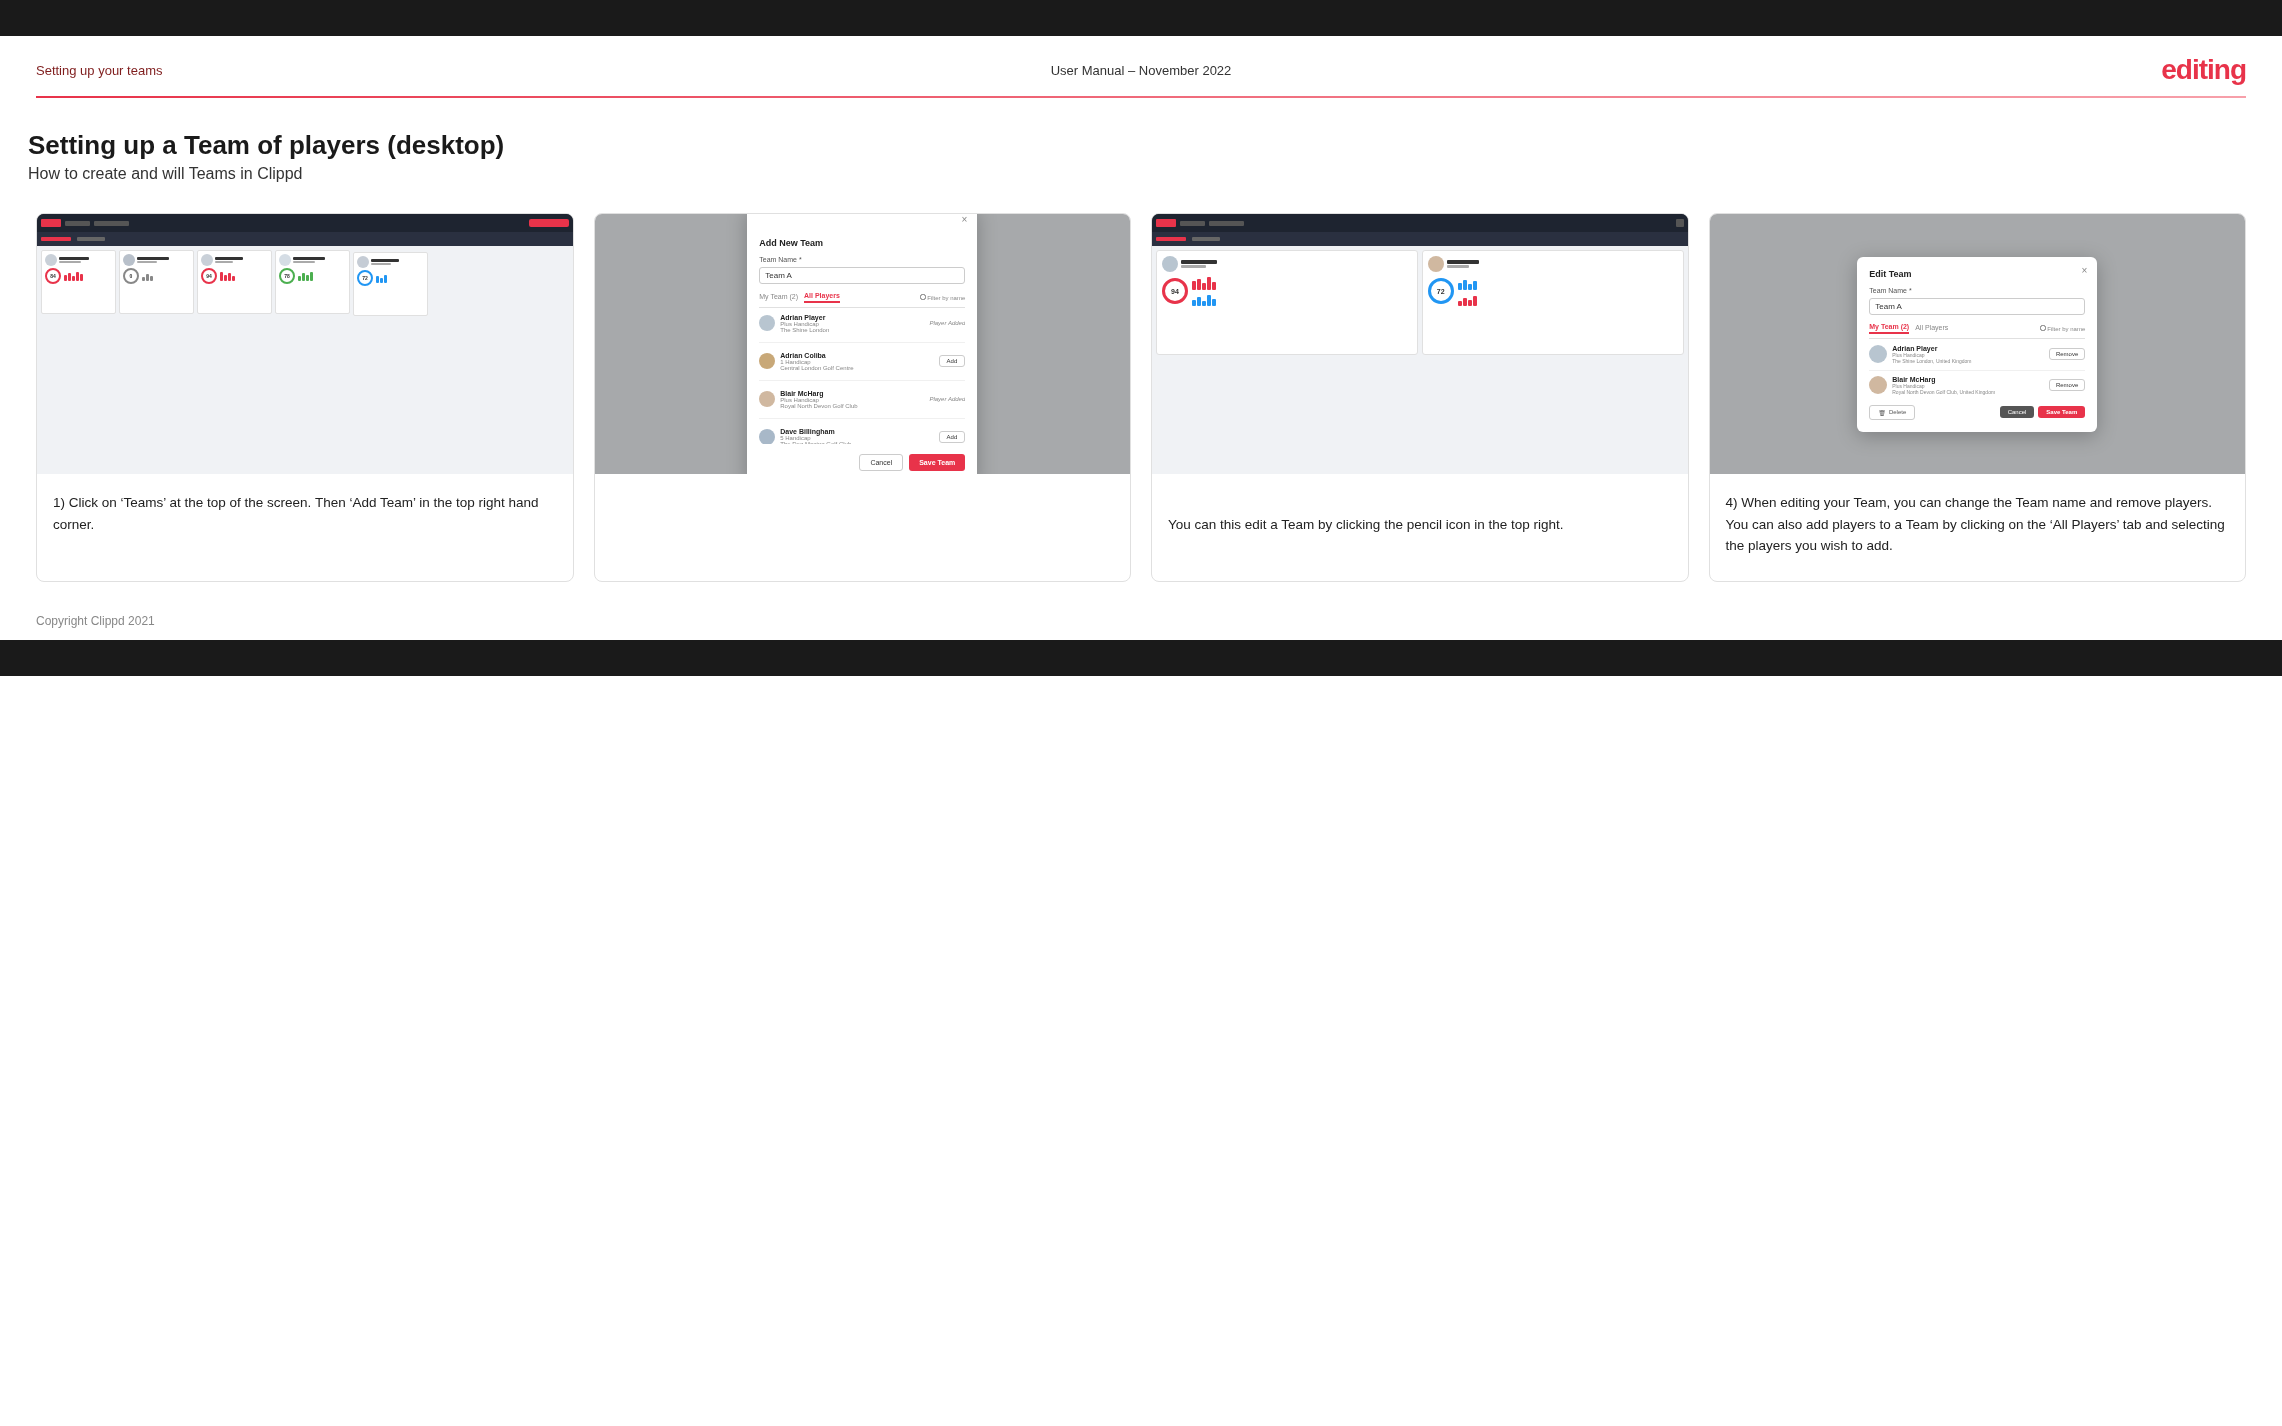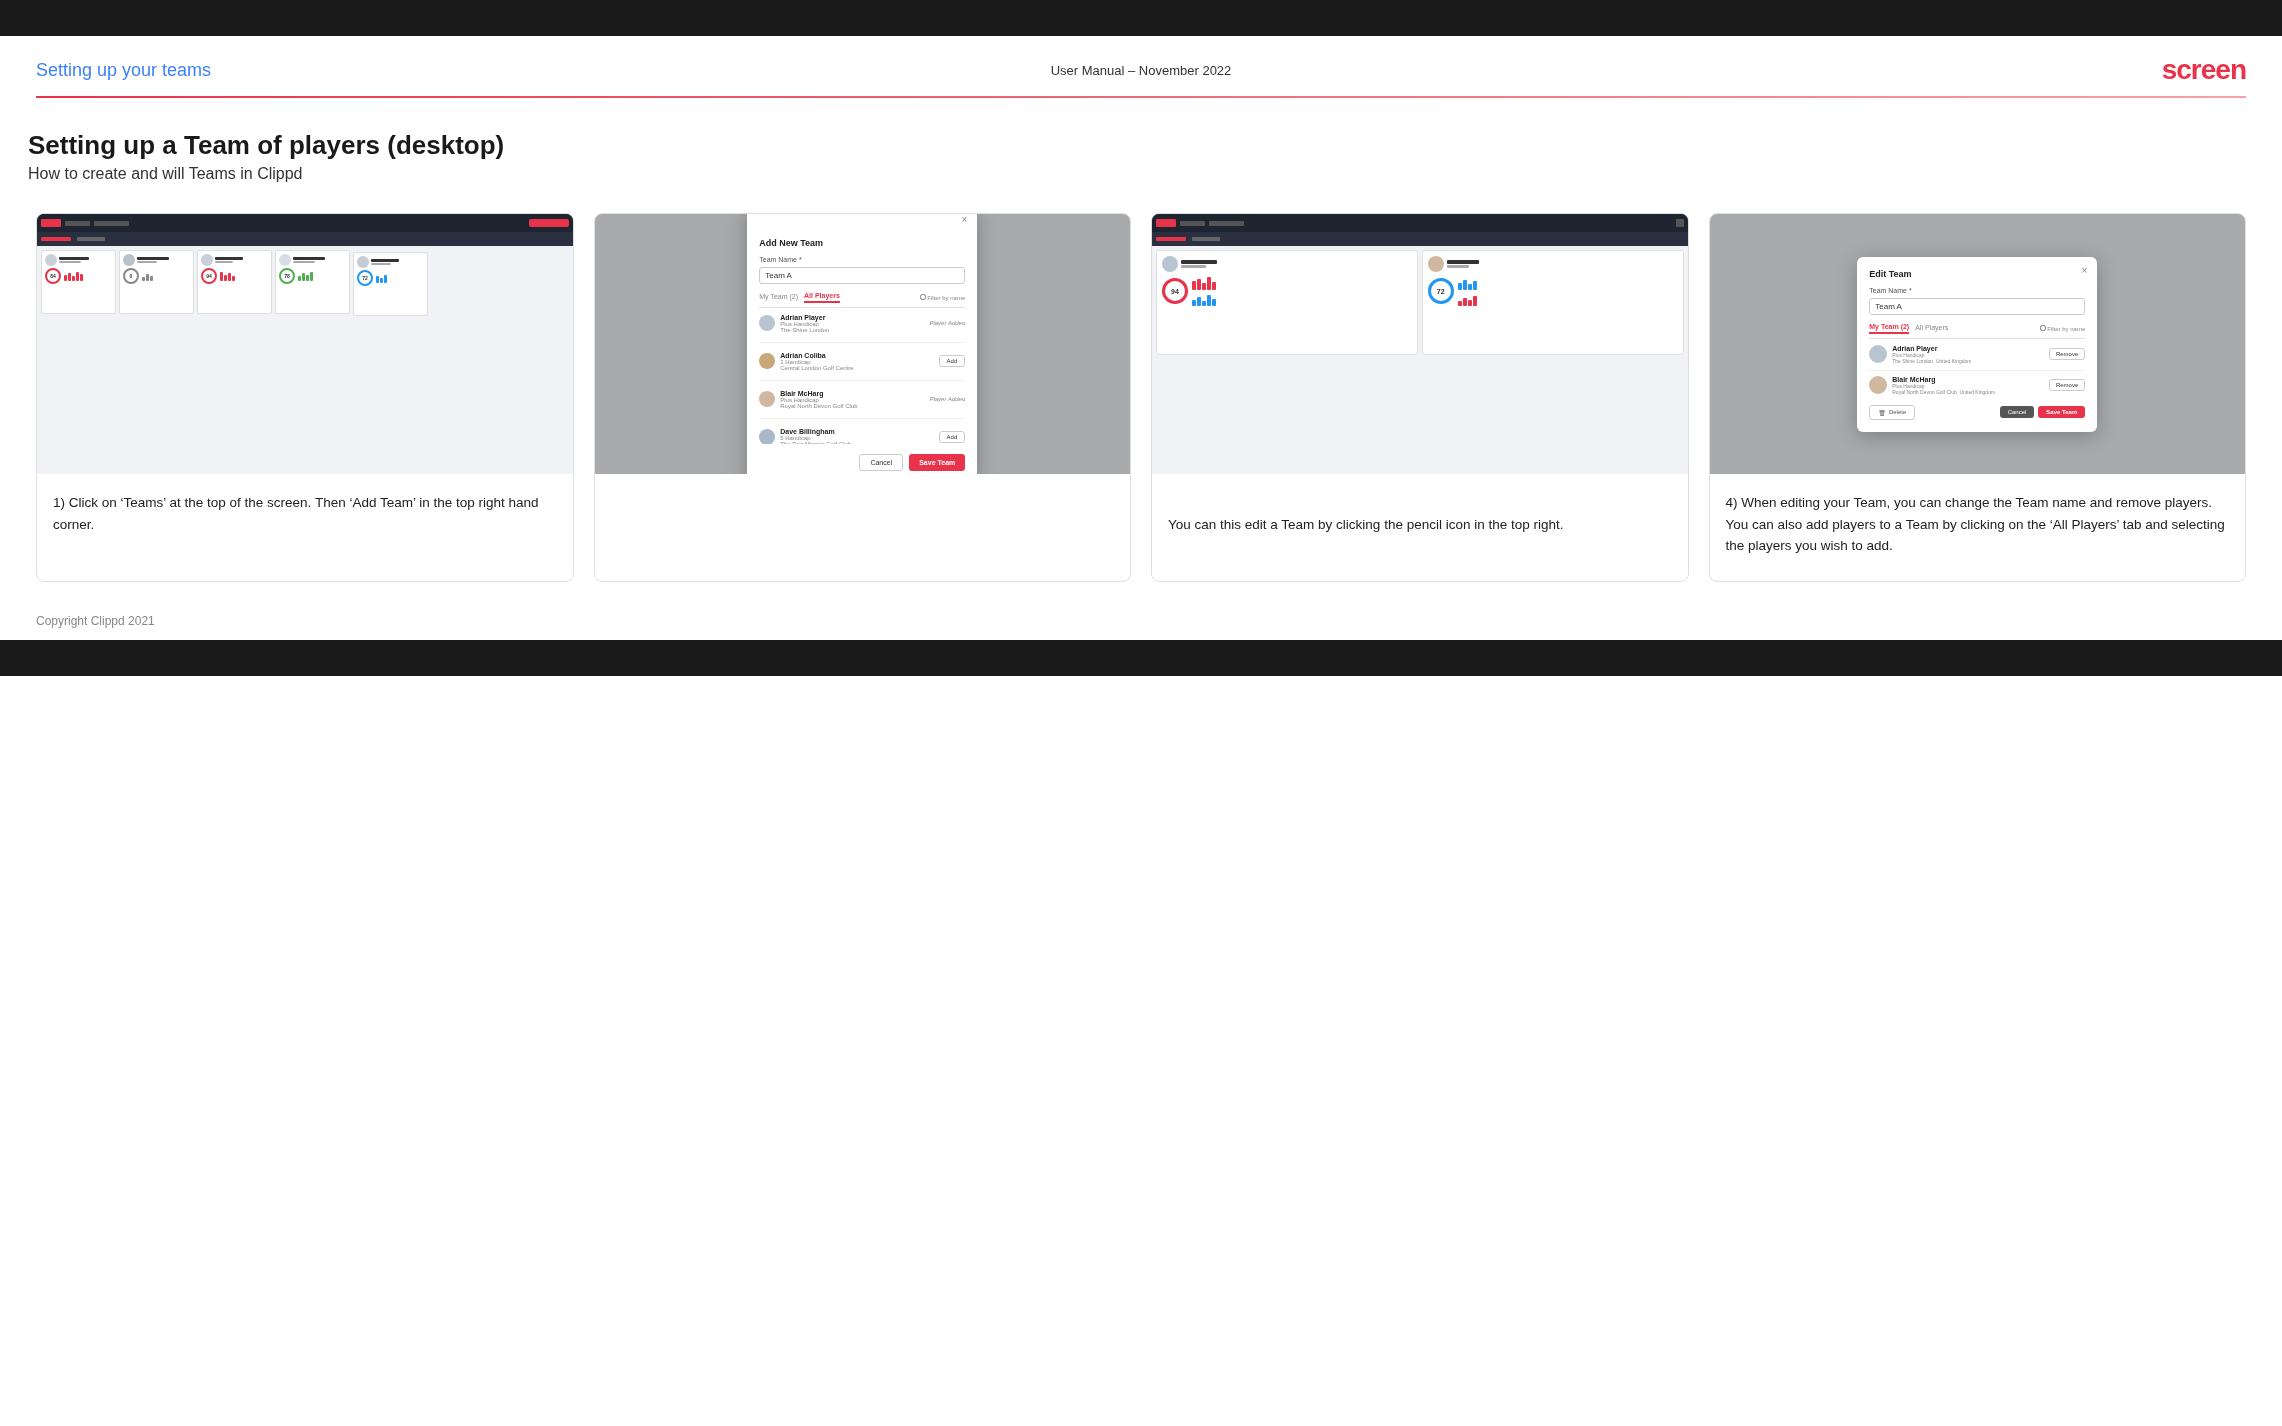--- a/index.html
+++ b/index.html
@@ -18,22 +18,22 @@
     }
 
     
     .header {
       display: flex;
       align-items: center;
       justify-content: space-between;
       padding: 18px 36px 10px 36px;
     }
     .header-left {
-      font-size: 18px;
-      color: #3b82f6;
+      font-size: 13px;
+      color: #7f1d1d;
     }
     .header-center {
       font-size: 13px;
       color: #333;
       position: absolute;
       left: 50%;
       transform: translateX(-50%);
     }
     .header-logo {
       font-size: 28px;
@@ -357,21 +357,21 @@
     }
   </style>
 </head>
 <body>
 
 <div class="top-bar"></div>
 
 <div class="header" style="position:relative;">
   <span class="header-left">Setting up your teams</span>
   <span class="header-center">User Manual – November 2022</span>
-  <span class="header-logo">screen</span>
+  <span class="header-logo">editing</span>
 </div>
 <div class="header-divider"></div>
 
 <div class="page-title-section">
   <h1>Setting up a Team of players (desktop)</h1>
   <p>How to create and will Teams in Clippd</p>
 </div>
 
 <div class="cards-grid">
 

